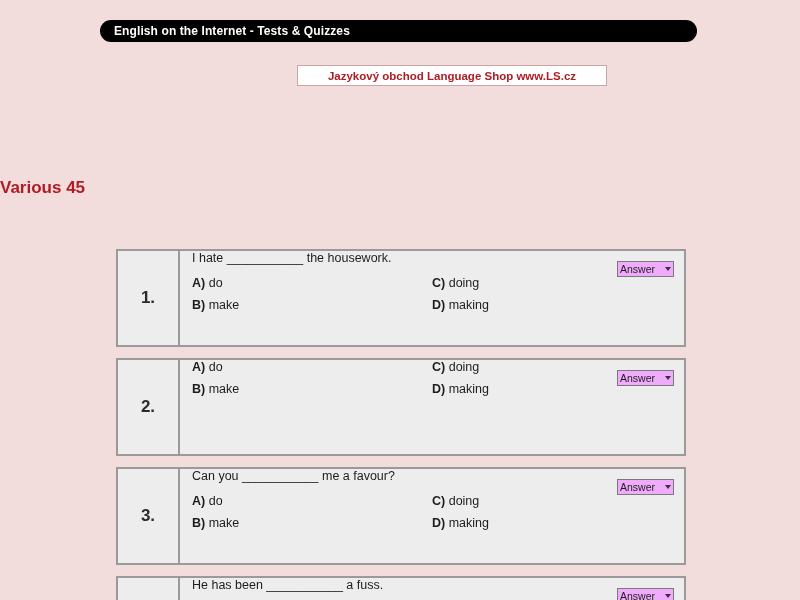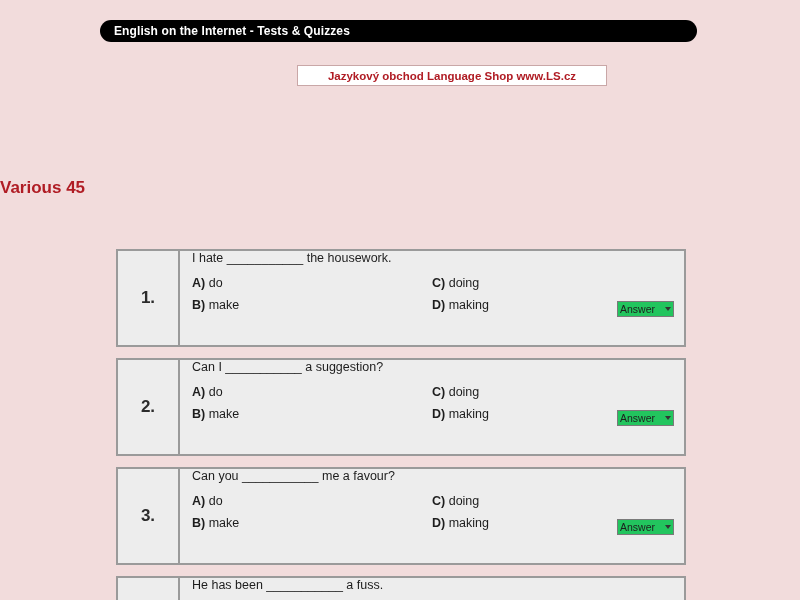--- a/index.html
+++ b/index.html
@@ -122,29 +122,28 @@
   .opt b {
     font-weight: bold;
   }
 
   .answer-select {
     position: absolute;
     right: 10px;
     top: 10px;
     width: 57px;
     height: 16px;
-    background: #22c55e;
+    background: #f0abfc;
     border: 1px solid #7a7a7a;
     font-size: 10.5px;
     color: #1d1d1d;
     display: flex;
     align-items: center;
     padding: 0 2px;
     box-sizing: border-box;
-    margin-top: 40px;
   }
   .answer-select .lbl { flex: 1; }
   .answer-select .arrow {
     width: 0; height: 0;
     border-left: 3.5px solid transparent;
     border-right: 3.5px solid transparent;
     border-top: 4px solid #333;
     margin-left: 2px;
   }
 </style>
@@ -174,21 +173,20 @@
         </div>
         <div class="answer-select">
           <span class="lbl">Answer</span>
           <span class="arrow"></span>
         </div>
       </div>
     </div>
     <div class="quiz-item">
       <div class="q-number">2.</div>
       <div class="q-body">
-        <div class="q-text">Can I ___________ a suggestion?</div>
         <div class="q-options">
           <div class="opt"><b>A)</b> <span>do</span></div>
           <div class="opt"><b>C)</b> <span>doing</span></div>
           <div class="opt"><b>B)</b> <span>make</span></div>
           <div class="opt"><b>D)</b> <span>making</span></div>
         </div>
         <div class="answer-select">
           <span class="lbl">Answer</span>
           <span class="arrow"></span>
         </div>

